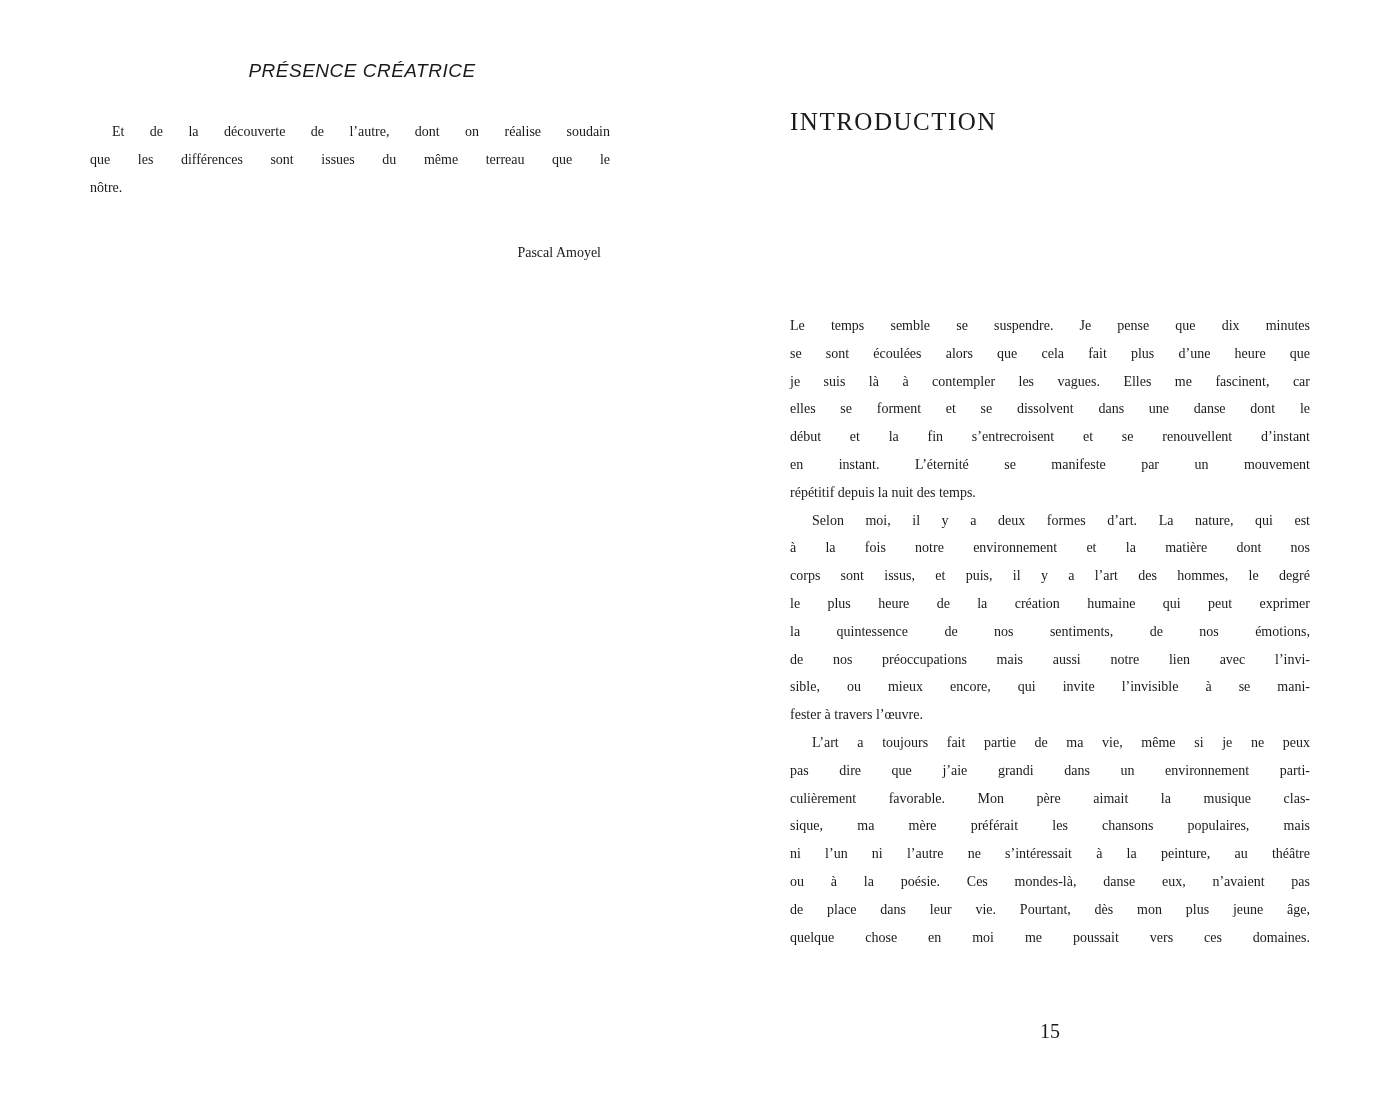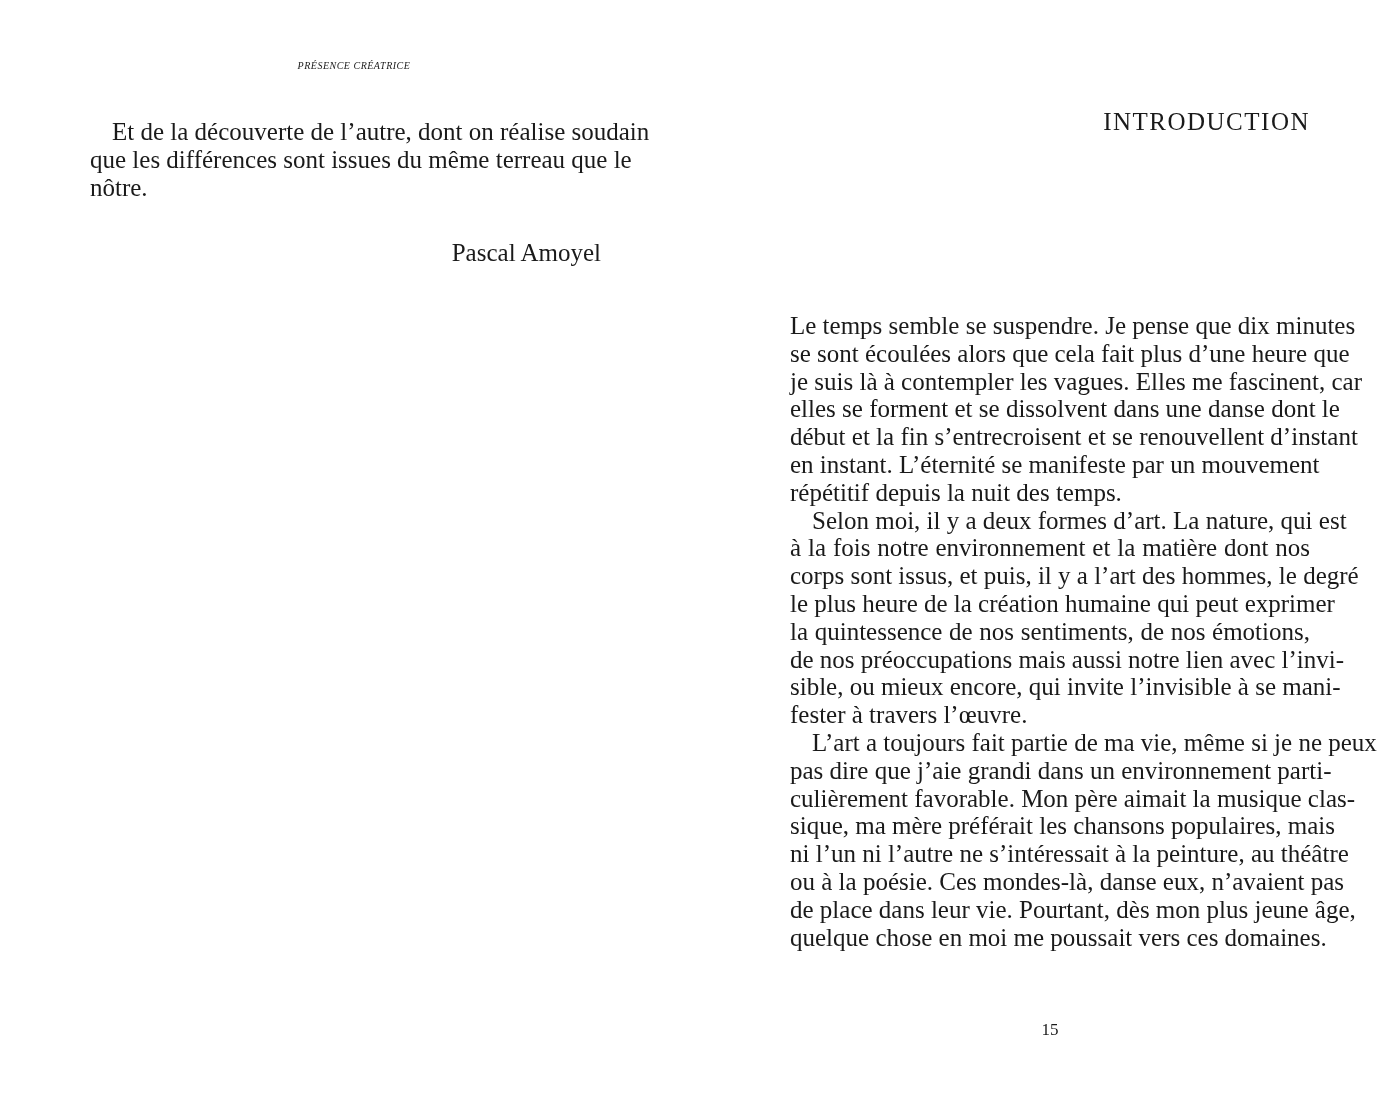--- a/index.html
+++ b/index.html
@@ -1,34 +1,34 @@
 <!DOCTYPE html>
 <html><head>
   <meta charset="utf-8">
   <style>
     html, body { margin: 0; padding: 0; background: #ffffff; }
     body { width: 1400px; height: 1115px; position: relative; overflow: hidden;
            font-family: "DejaVu Serif", "Liberation Serif", serif; color: #1a1a1a; }
     .page { position: absolute; top: 0; height: 1115px; }
     .page-left { left: 90px; width: 520px; }
     .page-right { left: 790px; width: 520px; }
-    .running-head { position: absolute; top: 60px; left: 4px; width: 520px; text-align: center;
-                    font-style: italic; font-size: 10px; letter-spacing: 0.5px;
-                    font-family: Liberation Serif, serif; }
-    .body-text { font-family: "Liberation Serif", serif; font-size: 25px; line-height: 27.8px; }
+    .running-head { position: absolute; top: 60px; left: 12px; width: 520px; text-align: center;
+                    font-style: italic; font-size: 19px; letter-spacing: 0.5px;
+                    font-family: Liberation Sans, sans-serif; }
+    .body-text { font-family: "Liberation Serif", serif; font-size: 14px; line-height: 27.8px; }
     .left-para { position: absolute; top: 118px; left: 0; width: 520px; text-align: justify; text-indent: 22px; margin: 0; }
     .signature { position: absolute; top: 230px; right: 0; text-align: right; margin: 9px; }
-    .chapter-title { position: absolute; top: 108px; left: 0; width: 520px; text-align: right;
+    .chapter-title { position: absolute; top: 108px; left: 0; width: 520px; text-align: left;
                      font-family: "Liberation Serif", serif; font-size: 25px; letter-spacing: 1.5px; margin: 0; font-weight: normal; }
     .right-body { position: absolute; top: 312px; left: 0; width: 520px; }
     .line { display: block; text-align: justify; text-align-last: justify; white-space: nowrap; }
     .line.last { text-align-last: left; }
     .line.indent { padding-left: 22px; }
     .folio { position: absolute; top: 1020px; left: 0; width: 520px; text-align: center;
-             font-family: "Liberation Serif", serif; font-size: 17px; }
+             font-family: "Liberation Serif", serif; font-size: 20px; }
   </style>
 </head>
 <body>
 
 <div class="page page-left">
   <div class="running-head">PRÉSENCE CRÉATRICE</div>
   <div class="left-para body-text" style="text-indent:0">
     <span class="line indent">Et de la découverte de l’autre, dont on réalise soudain</span>
     <span class="line">que les différences sont issues du même terreau que le</span>
     <span class="line last">nôtre.</span>

